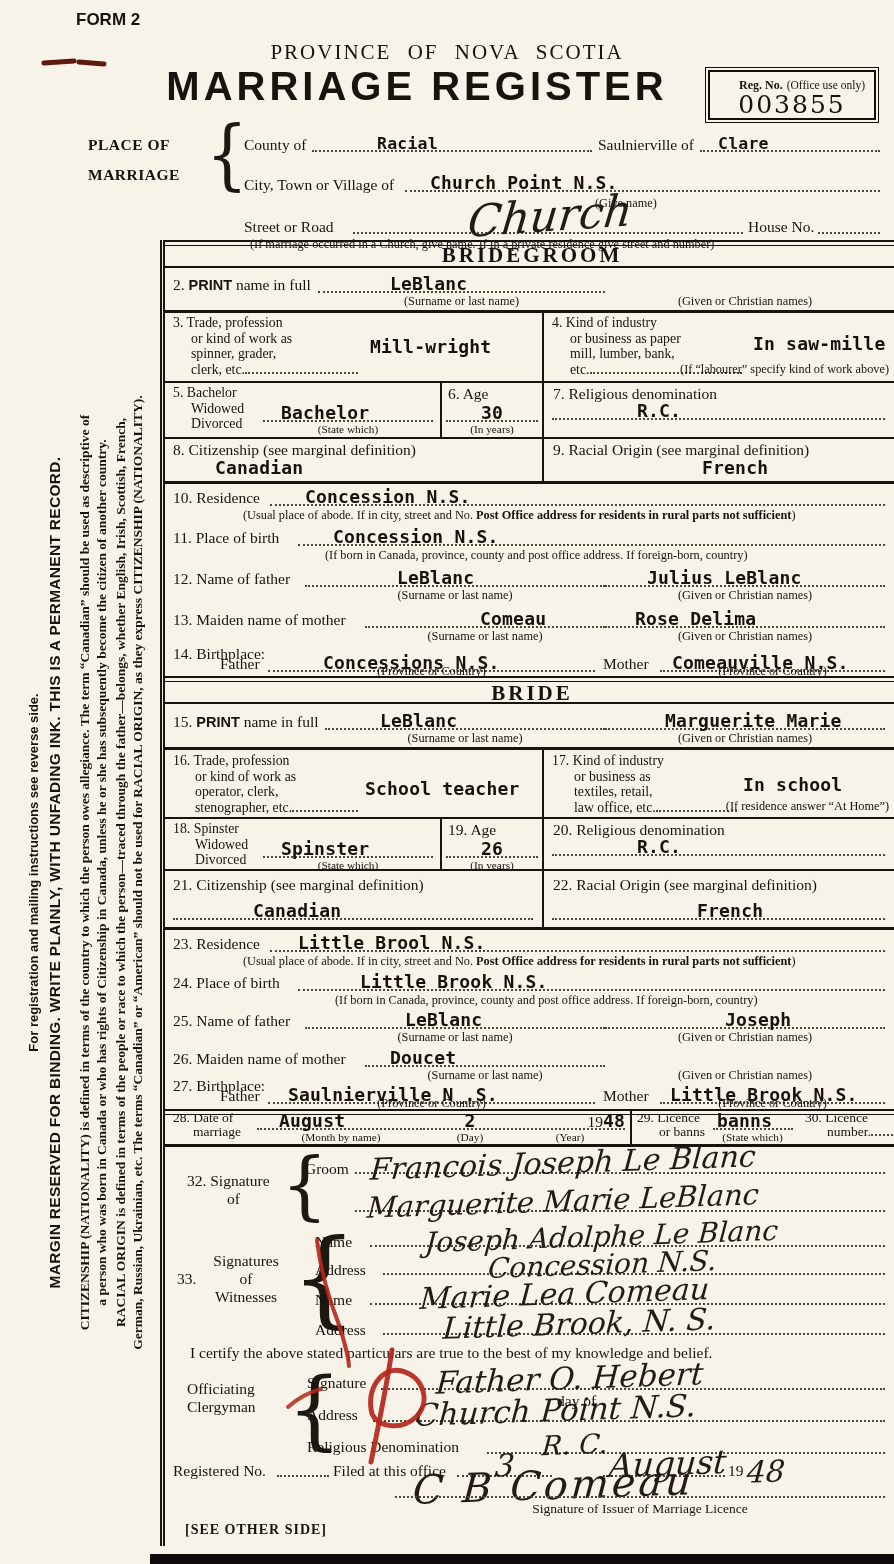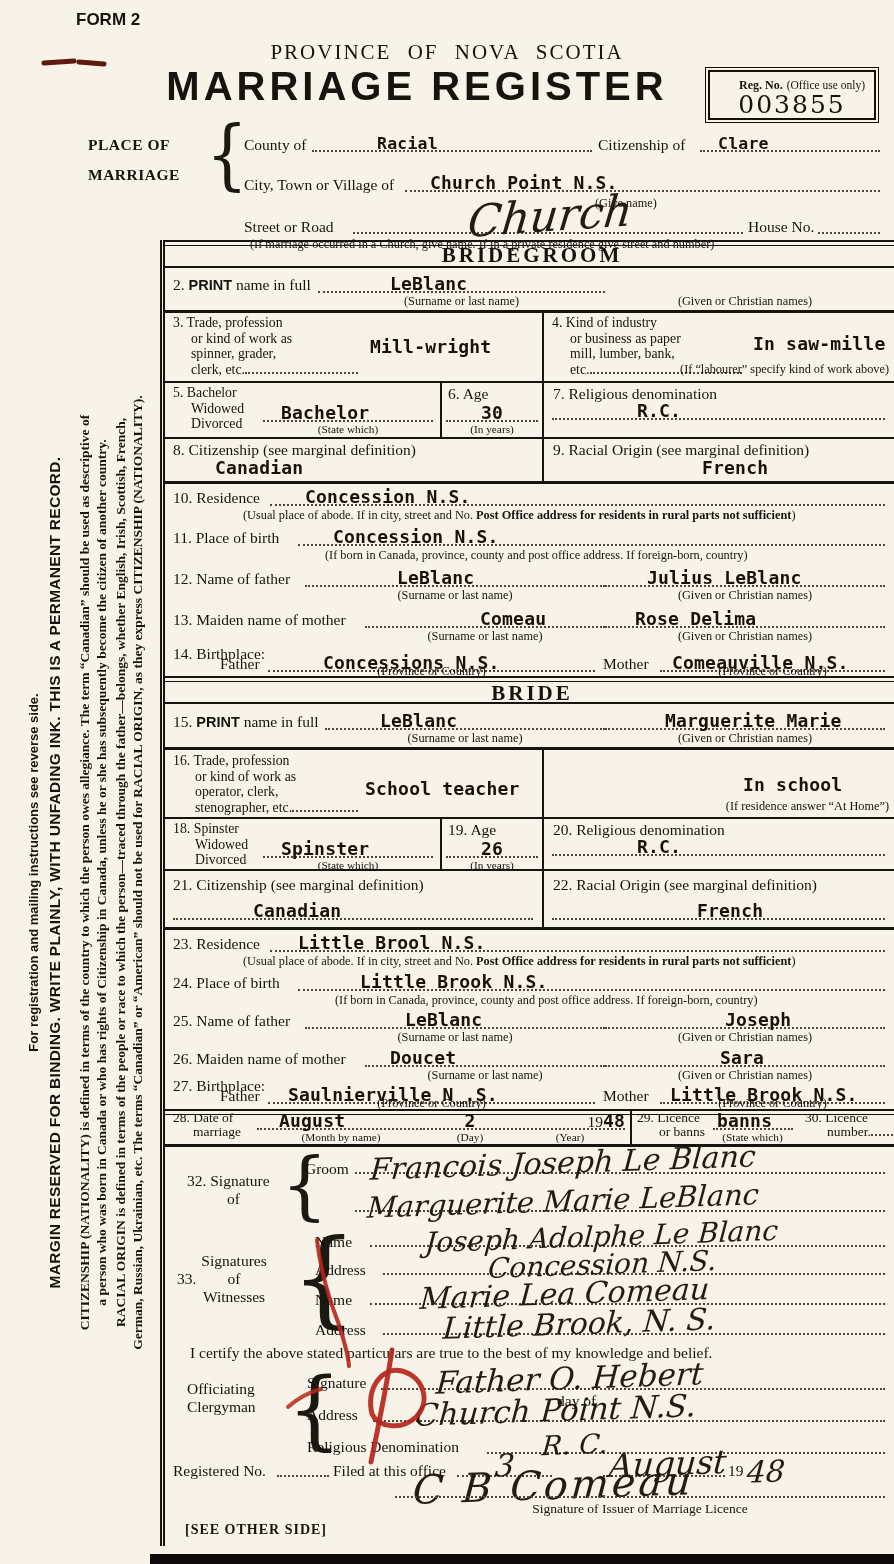--- a/index.html
+++ b/index.html
@@ -53,21 +53,21 @@
   </div>
 
   <div class="abs lbl b" style="left:88px;top:136px;letter-spacing:.5px;">PLACE OF</div>
   <div class="abs lbl b" style="left:88px;top:166px;letter-spacing:.5px;">MARRIAGE</div>
   <div class="brace" style="left:206px;top:122px;font-size:66px;transform:scaleY(1.15);">{</div>
 
   <div class="abs lbl" style="left:244px;top:136px;">County of</div>
   <div class="fillbox" style="left:312px;top:132px;width:280px;">
     <span class="typed" style="margin-left:65px;">Racial</span>
   </div>
-  <div class="abs lbl" style="left:598px;top:136px;">Citizenship of</div>
+  <div class="abs lbl" style="left:598px;top:136px;">Saulnierville of</div>
   <div class="fillbox" style="left:700px;top:132px;width:180px;">
     <span class="typed" style="margin-left:18px;">Clare</span>
   </div>
 
   <div class="abs lbl" style="left:244px;top:176px;">City, Town or Village of</div>
   <div class="fillbox" style="left:405px;top:172px;width:475px;">
     <span class="typed t18" style="margin-left:25px;">Church Point N.S.</span>
   </div>
   <div class="abs sm" style="left:595px;top:196px;">(Give name)</div>
 
@@ -268,20 +268,29 @@
     <div class="abs stack" style="left:8px;top:513px;width:185px;">
       <div><span>16.</span> <span>Trade,  profession</span></div>
       <div style="margin-left:22px;">or kind of work as</div>
       <div style="margin-left:22px;">operator,    clerk,</div>
       <div class="flex" style="margin-left:22px;">
           <span>stenographer, etc.</span>
           <span style="flex:1;border-bottom:2px dotted #4d4634;"></span>
         </div>
     </div>
     <div class="abs typed t18" style="left:200px;top:538px;">School teacher</div>
+    <div class="abs stack" style="left:387px;top:513px;width:185px;">
+      <div><span>17.</span> <span>Kind of industry</span></div>
+      <div style="margin-left:22px;">or  business  as</div>
+      <div style="margin-left:22px;">textiles,   retail,</div>
+      <div class="flex" style="margin-left:22px;">
+          <span>law office, etc.</span>
+          <span style="flex:1;border-bottom:2px dotted #4d4634;width:110px;"></span>
+        </div>
+    </div>
     <div class="abs typed t18" style="left:578px;top:534px;">In school</div>
     <div class="abs sm" style="right:10px;top:559px;">(If residence answer “At Home”)</div>
 
     <div class="abs stack" style="left:8px;top:581px;">
       <div><span>18.</span> <span>Spinster</span></div>
       <div style="margin-left:22px;">Widowed</div>
       <div style="margin-left:22px;">Divorced</div>
     </div>
     <div class="fillbox" style="left:98px;top:598px;width:170px;">
       <span class="typed t18" style="margin-left:18px;">Spinster</span>
@@ -350,23 +359,20 @@
     </div>
     <div class="abs sm ctr" style="left:140px;top:790px;width:300px;">(Surname or last name)</div>
     <div class="abs sm ctr" style="left:440px;top:790px;width:280px;">(Given or Christian names)</div>
 
     <div class="abs lbl" style="left:8px;top:810px;">
       <span>26.</span>
       <span>Maiden name of mother</span>
     </div>
     <div class="fillbox" style="left:200px;top:807px;width:240px;">
       <span class="typed t18" style="margin-left:25px;">Doucet</span>
-    </div>
-    <div class="fillbox" style="left:440px;top:807px;width:280px;">
-      <span class="typed t18" style="margin-left:115px;">Sara</span>
     </div>
     <div class="abs sm ctr" style="left:200px;top:828px;width:240px;">(Surname or last name)</div>
     <div class="abs sm ctr" style="left:440px;top:828px;width:280px;">(Given or Christian names)</div>
 
     <div class="abs lbl" style="left:8px;top:837px;">
       <span>27.</span>
       <span>Birthplace:</span>
     </div>
     <div class="abs lbl" style="left:55px;top:847px;">Father</div>
     <div class="fillbox" style="left:103px;top:844px;width:327px;">
@@ -421,21 +427,21 @@
     <div class="abs lbl" style="left:140px;top:920px;">Groom</div>
     <div class="fillbox" style="left:190px;top:914px;width:530px;">
       <span class="hand" style="font-size:30px;margin-left:15px;">Francois Joseph Le Blanc</span>
     </div>
     <div class="abs lbl" style="left:140px;top:958px;"></div>
     <div class="fillbox" style="left:190px;top:952px;width:530px;">
       <span class="hand" style="font-size:29px;margin-left:12px;">Marguerite Marie LeBlanc</span>
     </div>
 
     <div class="abs lbl" style="left:12px;top:1030px;">33.</div>
-    <div class="abs lbl ctr" style="left:28px;top:1012px;width:82px;line-height:18px;">
+    <div class="abs lbl ctr" style="left:40px;top:1012px;width:82px;line-height:18px;">
       <div>Signatures</div>
       <div>of</div>
       <div>Witnesses</div>
     </div>
     <div class="brace" style="left:126px;top:986px;font-size:104px;">{</div>
     <div class="abs lbl" style="left:150px;top:993px;">Name</div>
     <div class="fillbox" style="left:205px;top:987px;width:515px;">
       <span class="hand" style="font-size:28px;margin-left:55px;">Joseph Adolphe Le Blanc</span>
     </div>
     <div class="abs lbl" style="left:150px;top:1021px;">Address</div>

